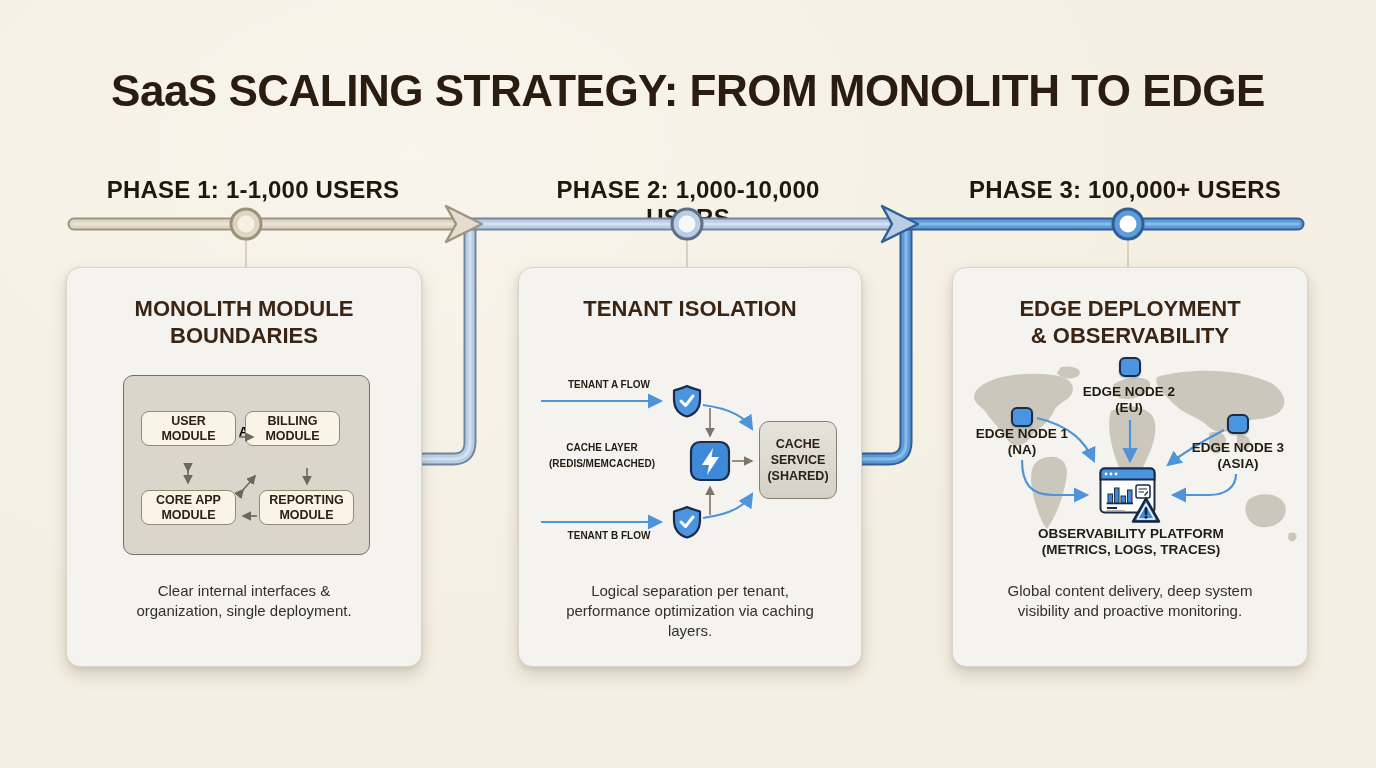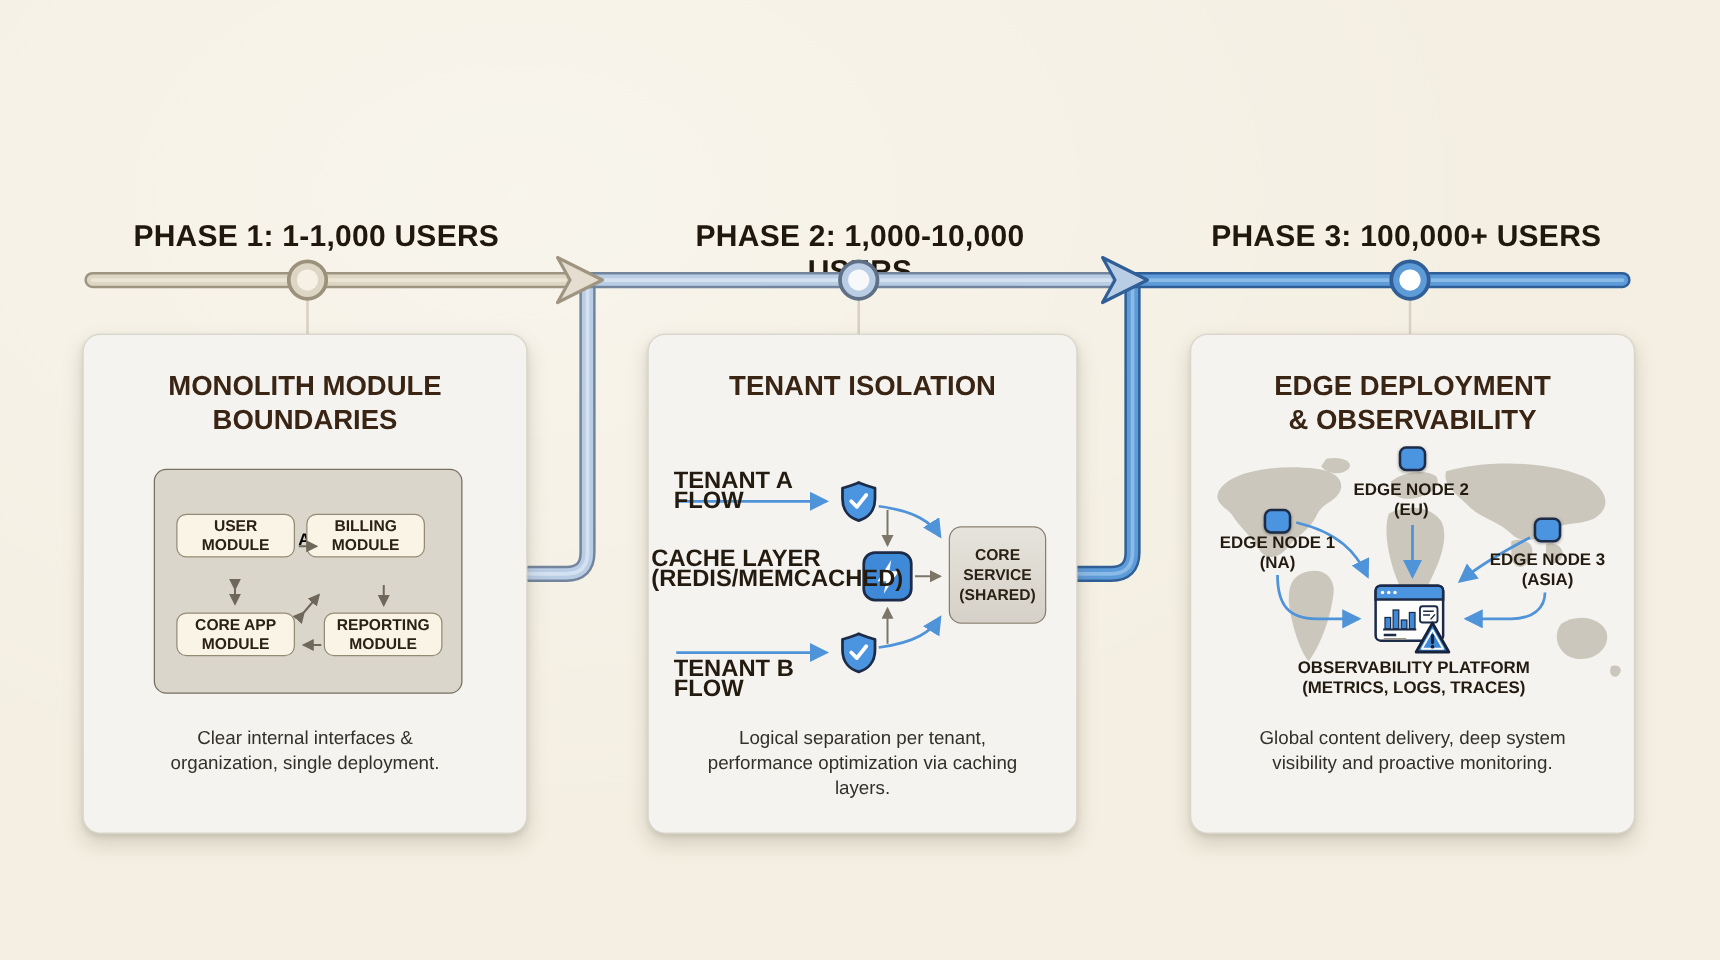--- a/index.html
+++ b/index.html
@@ -70,22 +70,22 @@
   }
   .mod-user      { left:17px;  top:35px; }
   .mod-billing   { left:121px; top:35px; }
   .mod-core      { left:17px;  top:114px; }
   .mod-reporting { left:135px; top:114px; }
   .mono-arrows { position:absolute; inset:0; width:247px; height:180px; }
 
   
   .c2-overlay { position:absolute; inset:0; width:344px; height:400px; }
   .c2-label {
-    position:absolute; text-align:left;
-    font-size:19px; font-weight:700; color:#241b10; line-height:16px;
+    position:absolute; text-align:center;
+    font-size:10px; font-weight:700; color:#241b10; line-height:16px;
   }
   .tenant-a-label { left:20px; top:109px; width:140px; }
   .tenant-b-label { left:20px; top:260px; width:140px; }
   .cache-label    { left:2px;  top:172px; width:162px; }
   .cache-label span { display:block; }
   .core-service-box {
     position:absolute; left:240px; top:153px; width:78px; height:78px;
     background:linear-gradient(#e6e3dc,#d5d1c8);
     border:1.6px solid #877f6f; border-radius:10px;
     display:flex; align-items:center; justify-content:center; text-align:center;
@@ -113,20 +113,21 @@
   .label-3 { left:205px; top:172px; width:160px; }
   .platform-icon  { position:absolute; left:146px; top:199px; }
   .warning-icon   { position:absolute; left:178px; top:228px; }
   .platform-label { left:28px; top:258px; width:300px; }
 </style>
 </head>
 <body>
 
 <div class="stage">
 
+  <div class="page-title">SaaS SCALING STRATEGY: FROM MONOLITH TO EDGE</div>
 
   <div class="phase-label phase-1">PHASE 1: 1-1,000 USERS</div>
   <div class="phase-label phase-2">PHASE 2: 1,000-10,000 USERS</div>
   <div class="phase-label phase-3">PHASE 3: 100,000+ USERS</div>
 
   <svg class="timeline-svg" viewBox="0 0 1376 768">
 
     <g stroke="#d8d1c2" stroke-width="2">
       <line x1="246" y1="240" x2="246" y2="270"></line>
       <line x1="687" y1="240" x2="687" y2="270"></line>
@@ -255,21 +256,21 @@
         <path d="M194 180 L183 197 L190 197 L188 207 L200 189 L192.5 189 Z" fill="#ffffff"></path>
       </g>
     </svg>
 
     <div class="c2-label tenant-a-label">TENANT A FLOW</div>
     <div class="c2-label tenant-b-label">TENANT B FLOW</div>
     <div class="c2-label cache-label">
       <span>CACHE LAYER</span>
       <span>(REDIS/MEMCACHED)</span>
     </div>
-    <div class="core-service-box">CORE SERVICE (SHARED)</div>
+    <div class="core-service-box">CACHE SERVICE (SHARED)</div>
 
     <p class="card-caption">Logical separation per tenant, performance optimization via caching layers.</p>
   </div>
 
   <div class="card card-3">
     <div class="card-title">
       <span>EDGE DEPLOYMENT</span>
       <span>&amp; OBSERVABILITY</span>
     </div>
 

